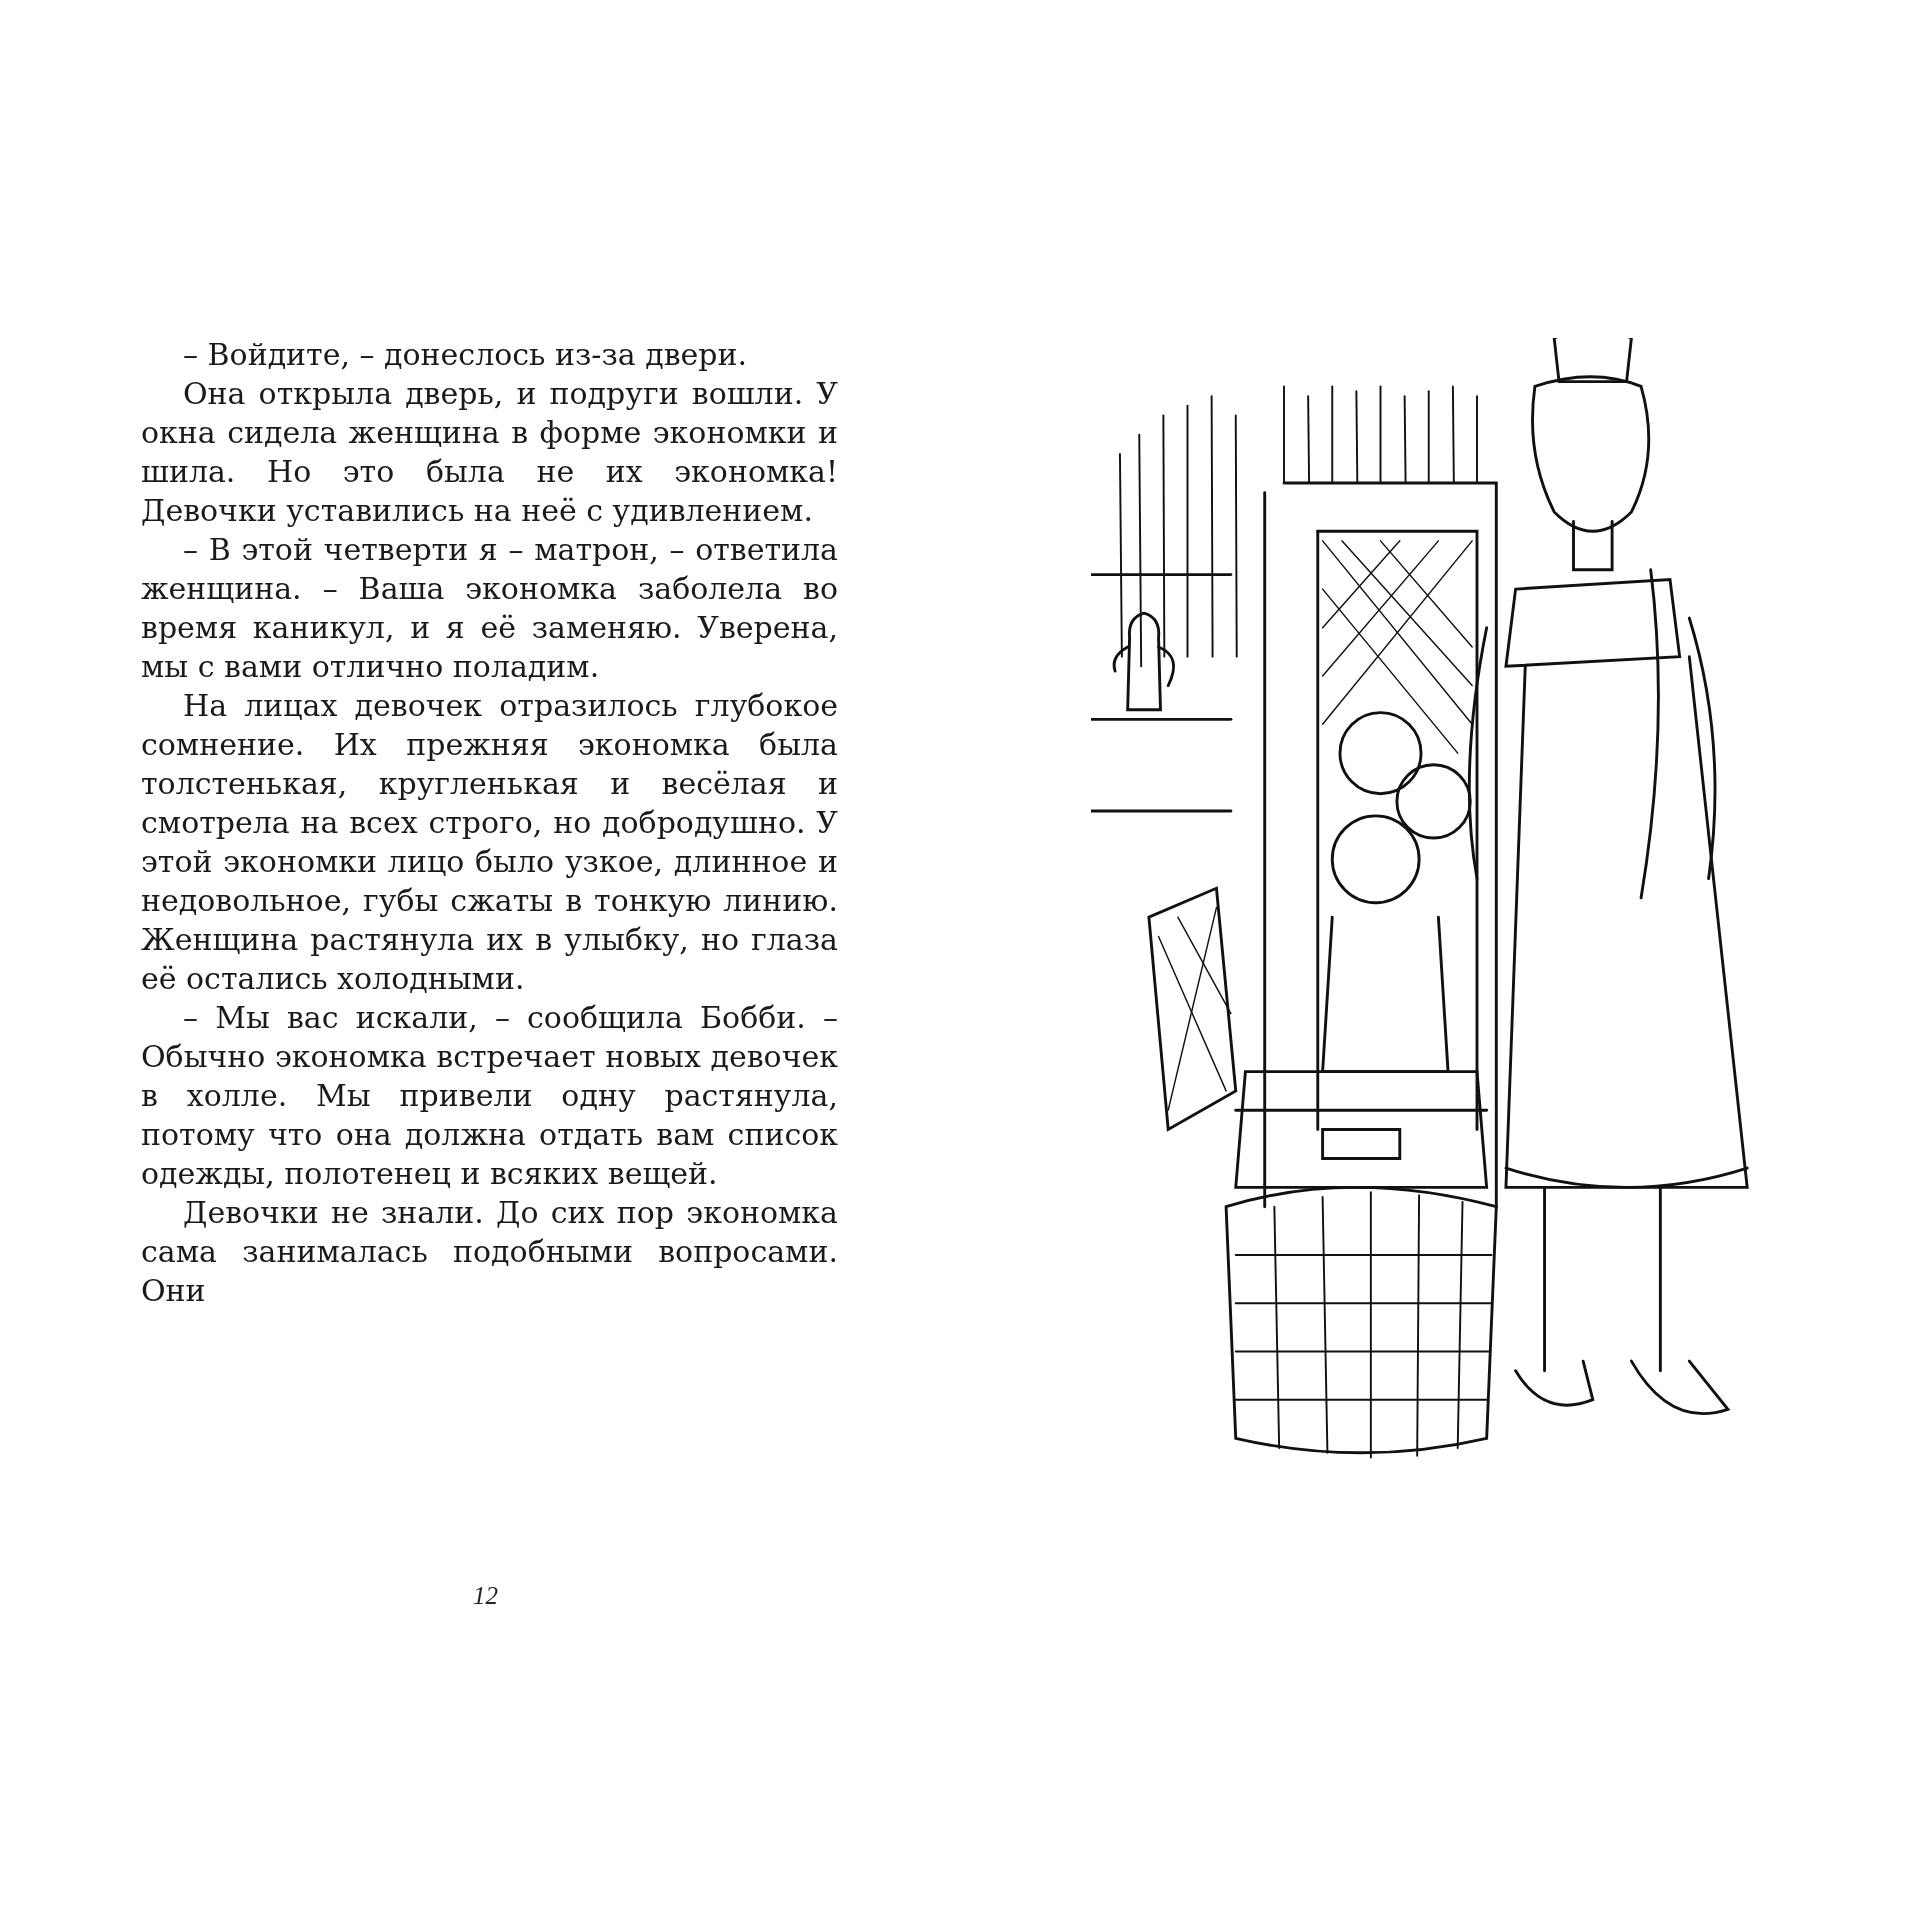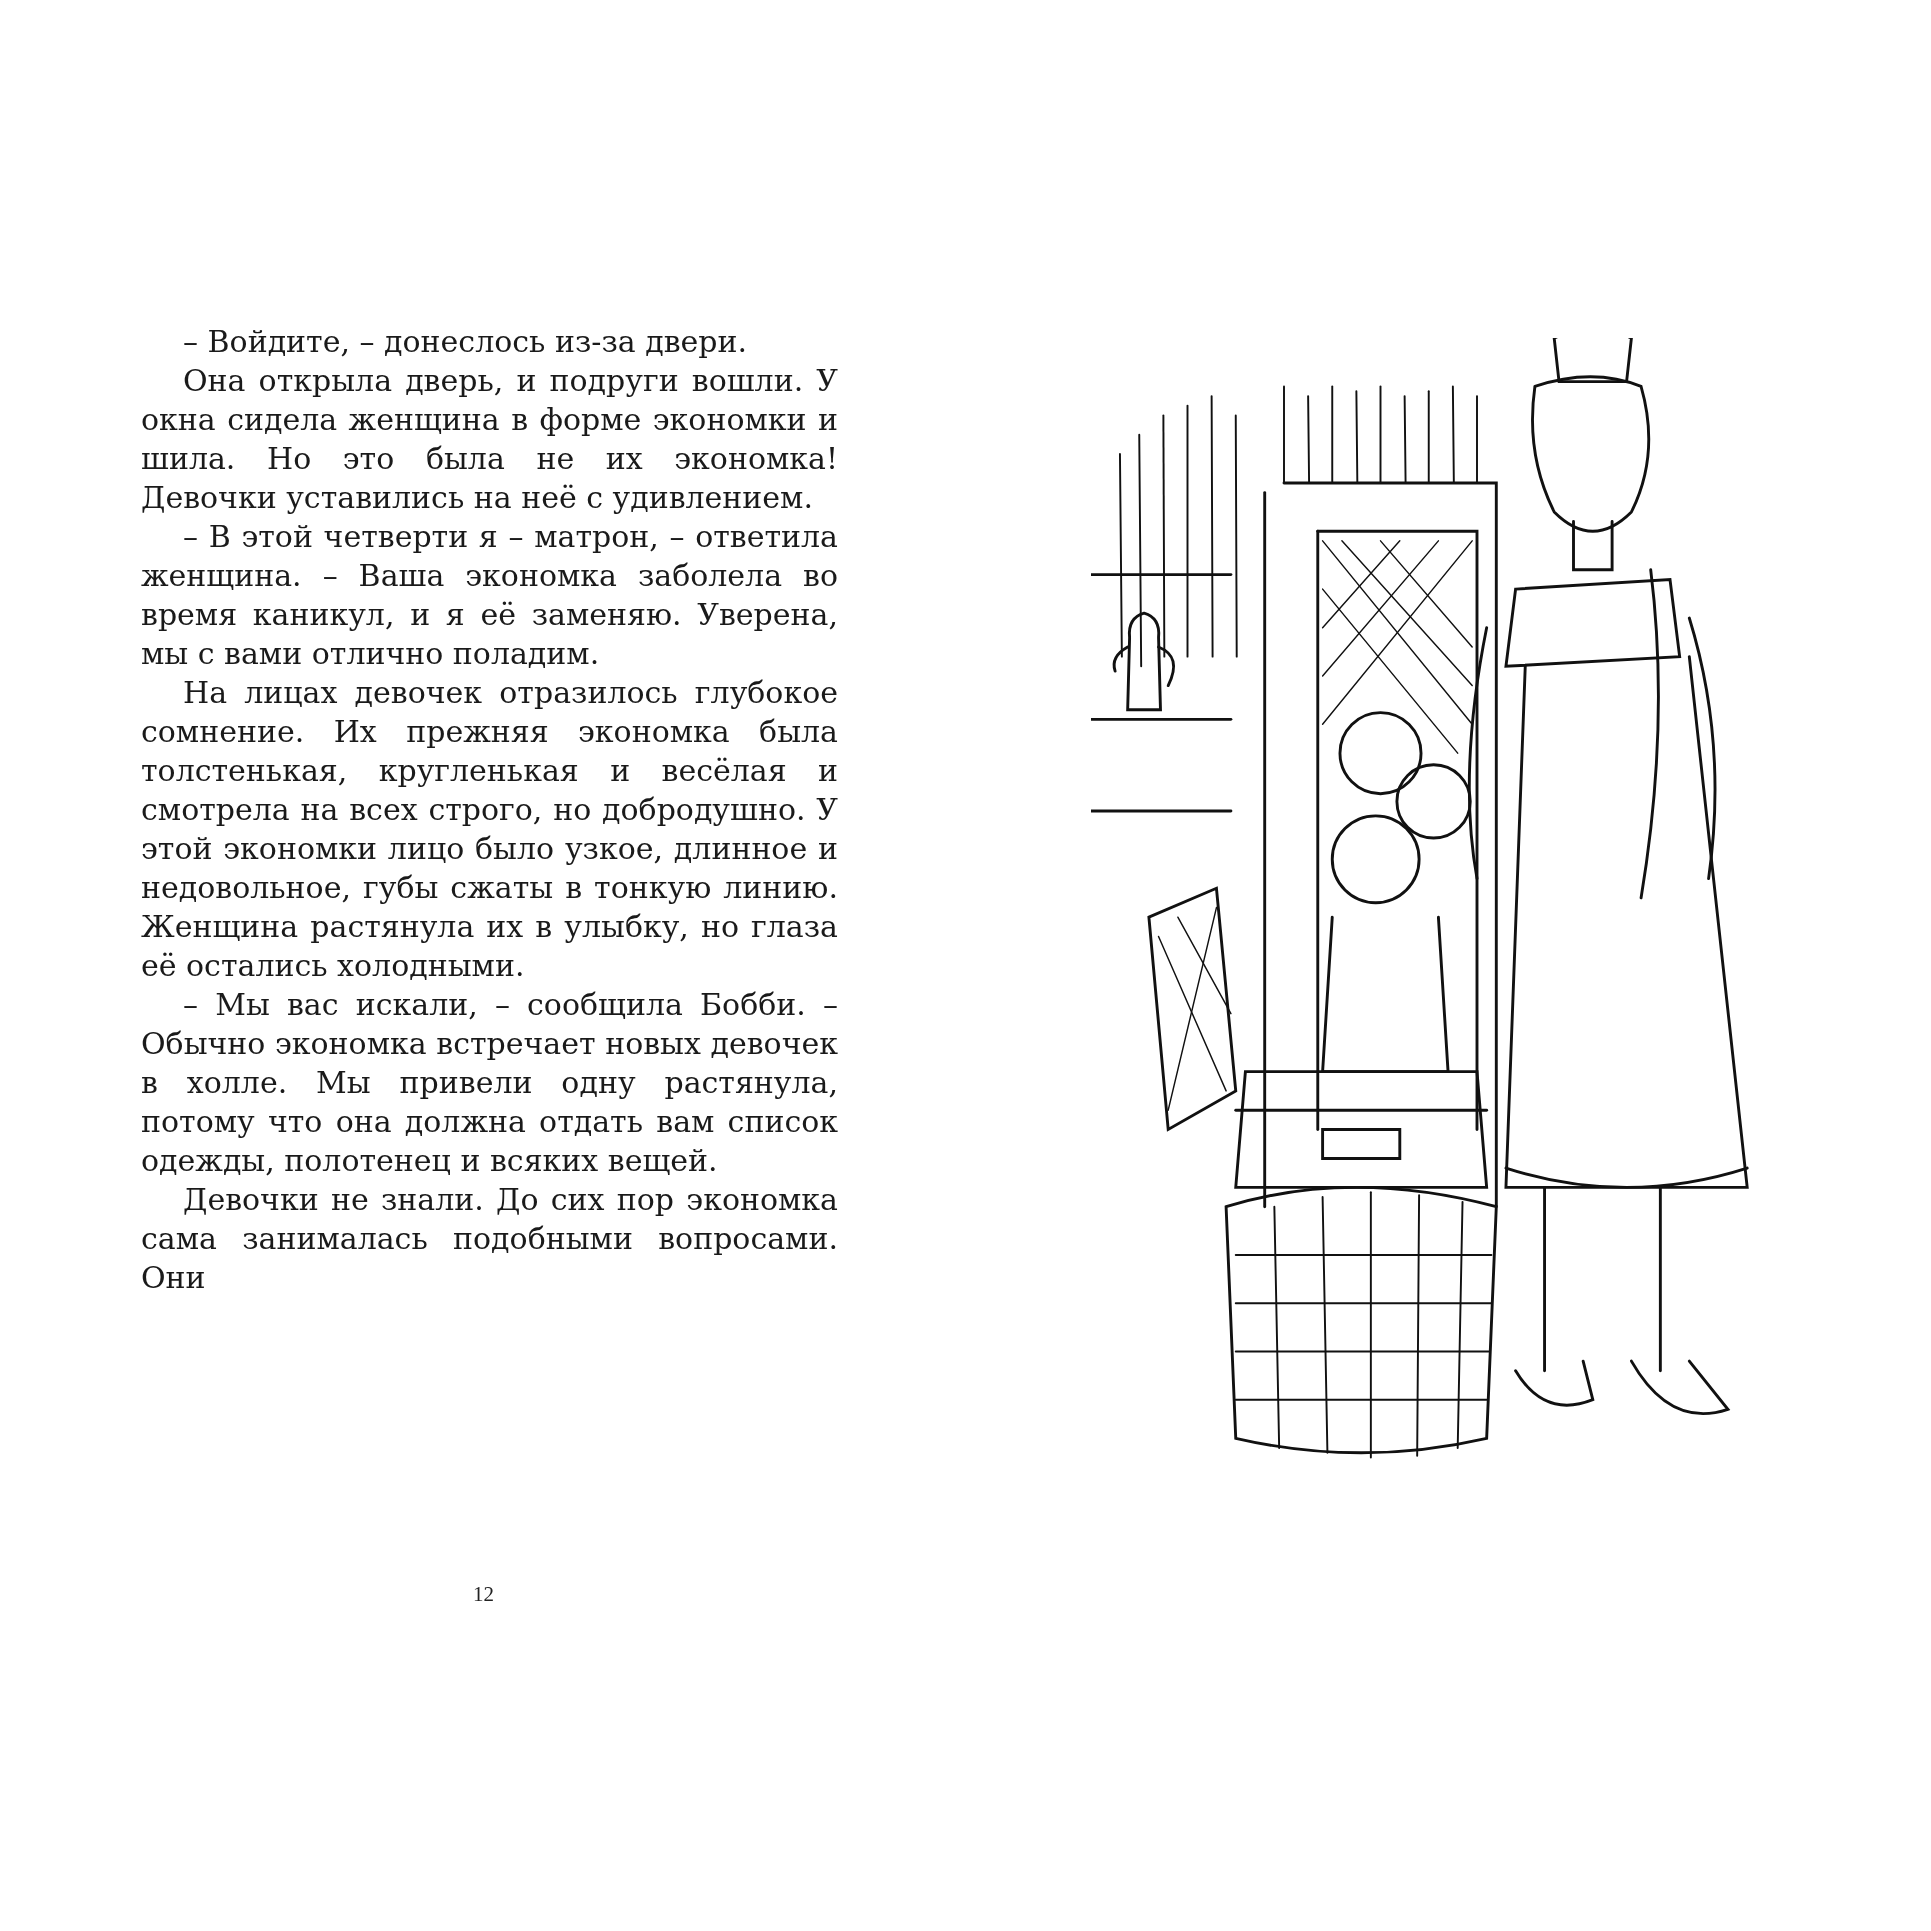--- a/index.html
+++ b/index.html
@@ -1,19 +1,19 @@
 <!DOCTYPE html>
 <html><head>
 <meta charset="utf-8">
 <style>
   html, body { margin:0; padding:0; background:#ffffff; }
   body { width:1931px; height:1931px; position:relative; overflow:hidden; font-family:"DejaVu Serif", serif; color:#1a1a1a; }
-  .text-block { position:absolute; left:141px; top:322px; width:697px; font-size:30px; line-height:39px; text-align:justify; }
+  .text-block { position:absolute; left:141px; top:335px; width:697px; font-size:30px; line-height:39px; text-align:justify; }
   .text-block p { margin:0; text-indent:42px; }
-  .page-number { position:absolute; left:473px; top:1582px; font-size:21px; color:#222; font-family:"Liberation Serif", serif; }
+  .page-number { position:absolute; left:473px; top:1582px; font-size:25px; color:#222; font-family:"Liberation Serif", serif;font-style:italic; }
   .illustration { position:absolute; left:1091px; top:338px; width:772px; height:1197px; }
   .illustration svg { width:100%; height:100%; }
 </style>
 </head>
 <body>
 
 <div class="text-block">
   <p>– Войдите, – донеслось из-за двери.</p>
   <p>Она открыла дверь, и подруги вошли. У окна сидела женщина в форме экономки и шила. Но это была не их экономка! Девочки уставились на неё с удивлением.</p>
   <p>– В этой четверти я – матрон, – ответила женщина. – Ваша экономка заболела во время каникул, и я её заменяю. Уверена, мы с вами отлично поладим.</p>

